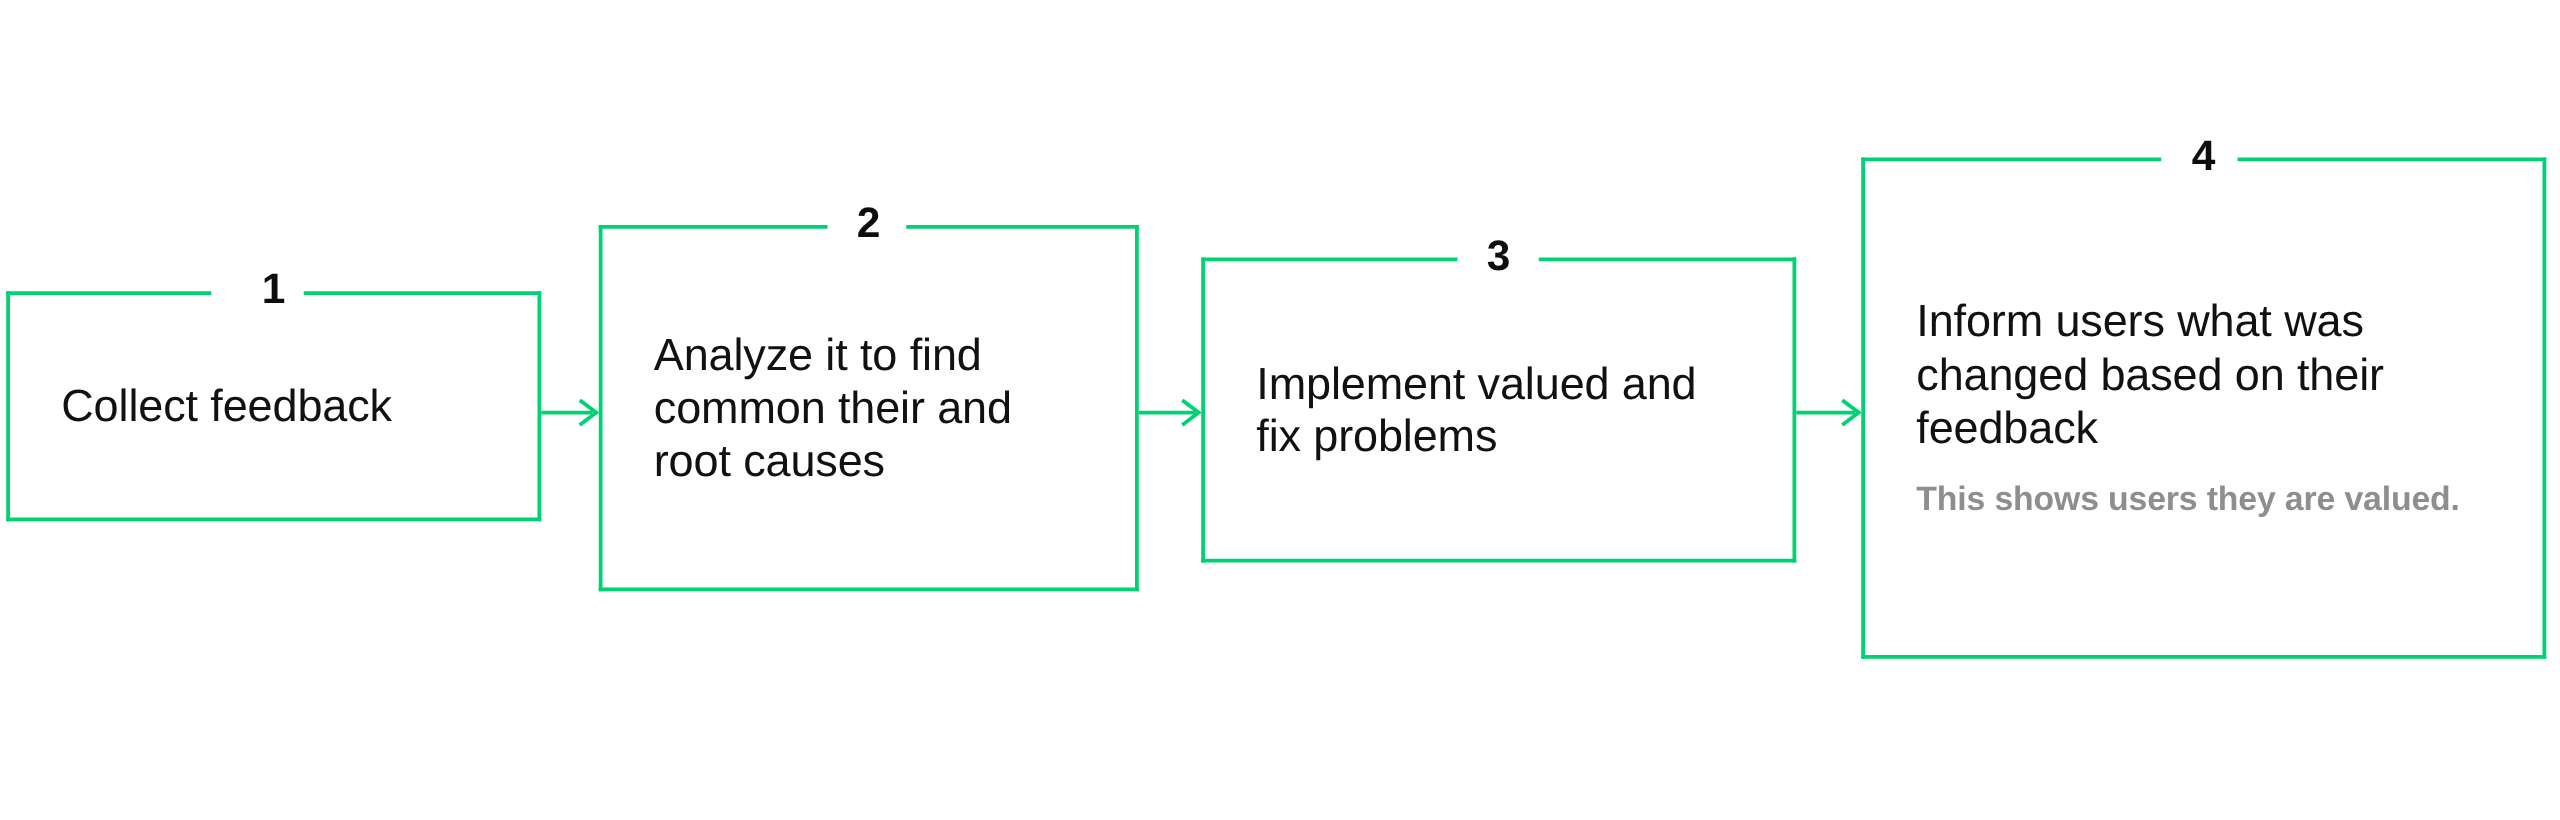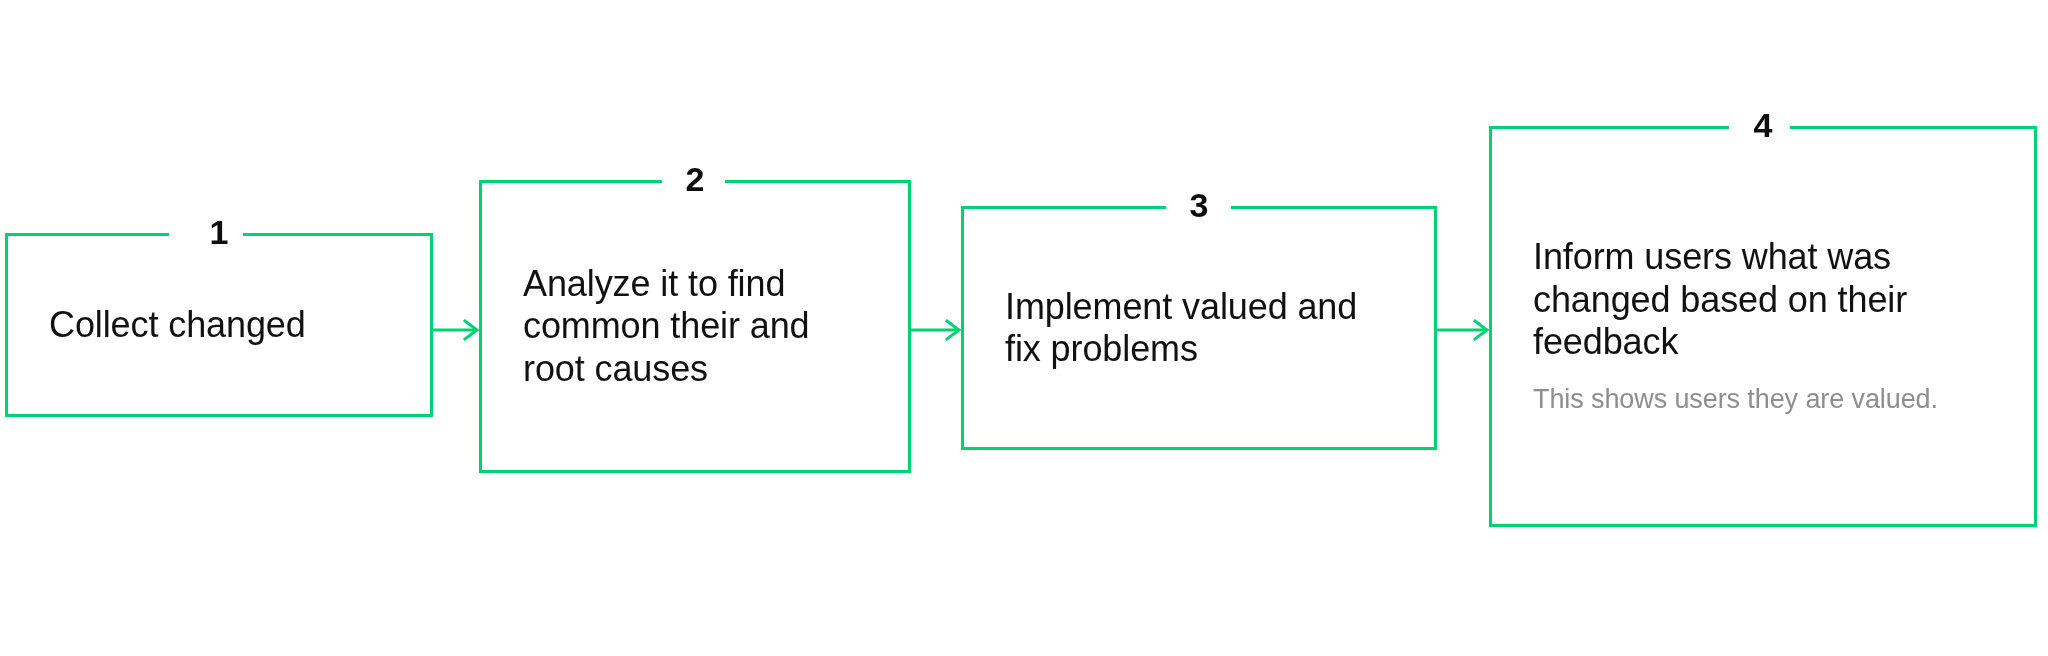--- a/index.html
+++ b/index.html
@@ -80,21 +80,21 @@
     color: #111111;
     font-weight: 400;
     letter-spacing: -0.1px;
   }
 
   .step-note {
     margin-top: 20px;
     font-size: 27px;
     line-height: 1.24;
     color: #8e8e8e;
-    font-weight: 400;
+    font-weight: 700;
     letter-spacing: -0.1px;
   }
 
   
   .arrow {
     position: absolute;
     height: 26px;
     display: block;
     pointer-events: none;
   }
@@ -104,21 +104,21 @@
 <body>
 
 <div id="stage">
 
   <div class="step" style="--accent:#00d173; left:5px; top:233px; width:428px; height:184px;">
     <div class="frame"></div>
     <div class="top-rule left" style="width:164px;"></div>
     <div class="top-rule right" style="width:190px;"></div>
     <div class="step-number">1</div>
     <div class="step-body">
-      <div class="step-title">Collect changed</div>
+      <div class="step-title">Collect feedback</div>
     </div>
   </div>
 
   <div class="arrow" style="left:433px; top:317px; width:46px;">
     <svg width="46" height="26" viewBox="0 0 46 26" aria-hidden="true">
       <path d="M0 13 H41" stroke="#00d173" stroke-width="3" fill="none"></path>
       <path d="M32 4 L44 13 L32 22" stroke="#00d173" stroke-width="3" fill="none" stroke-linecap="square" stroke-linejoin="miter"></path>
     </svg>
   </div>
 

